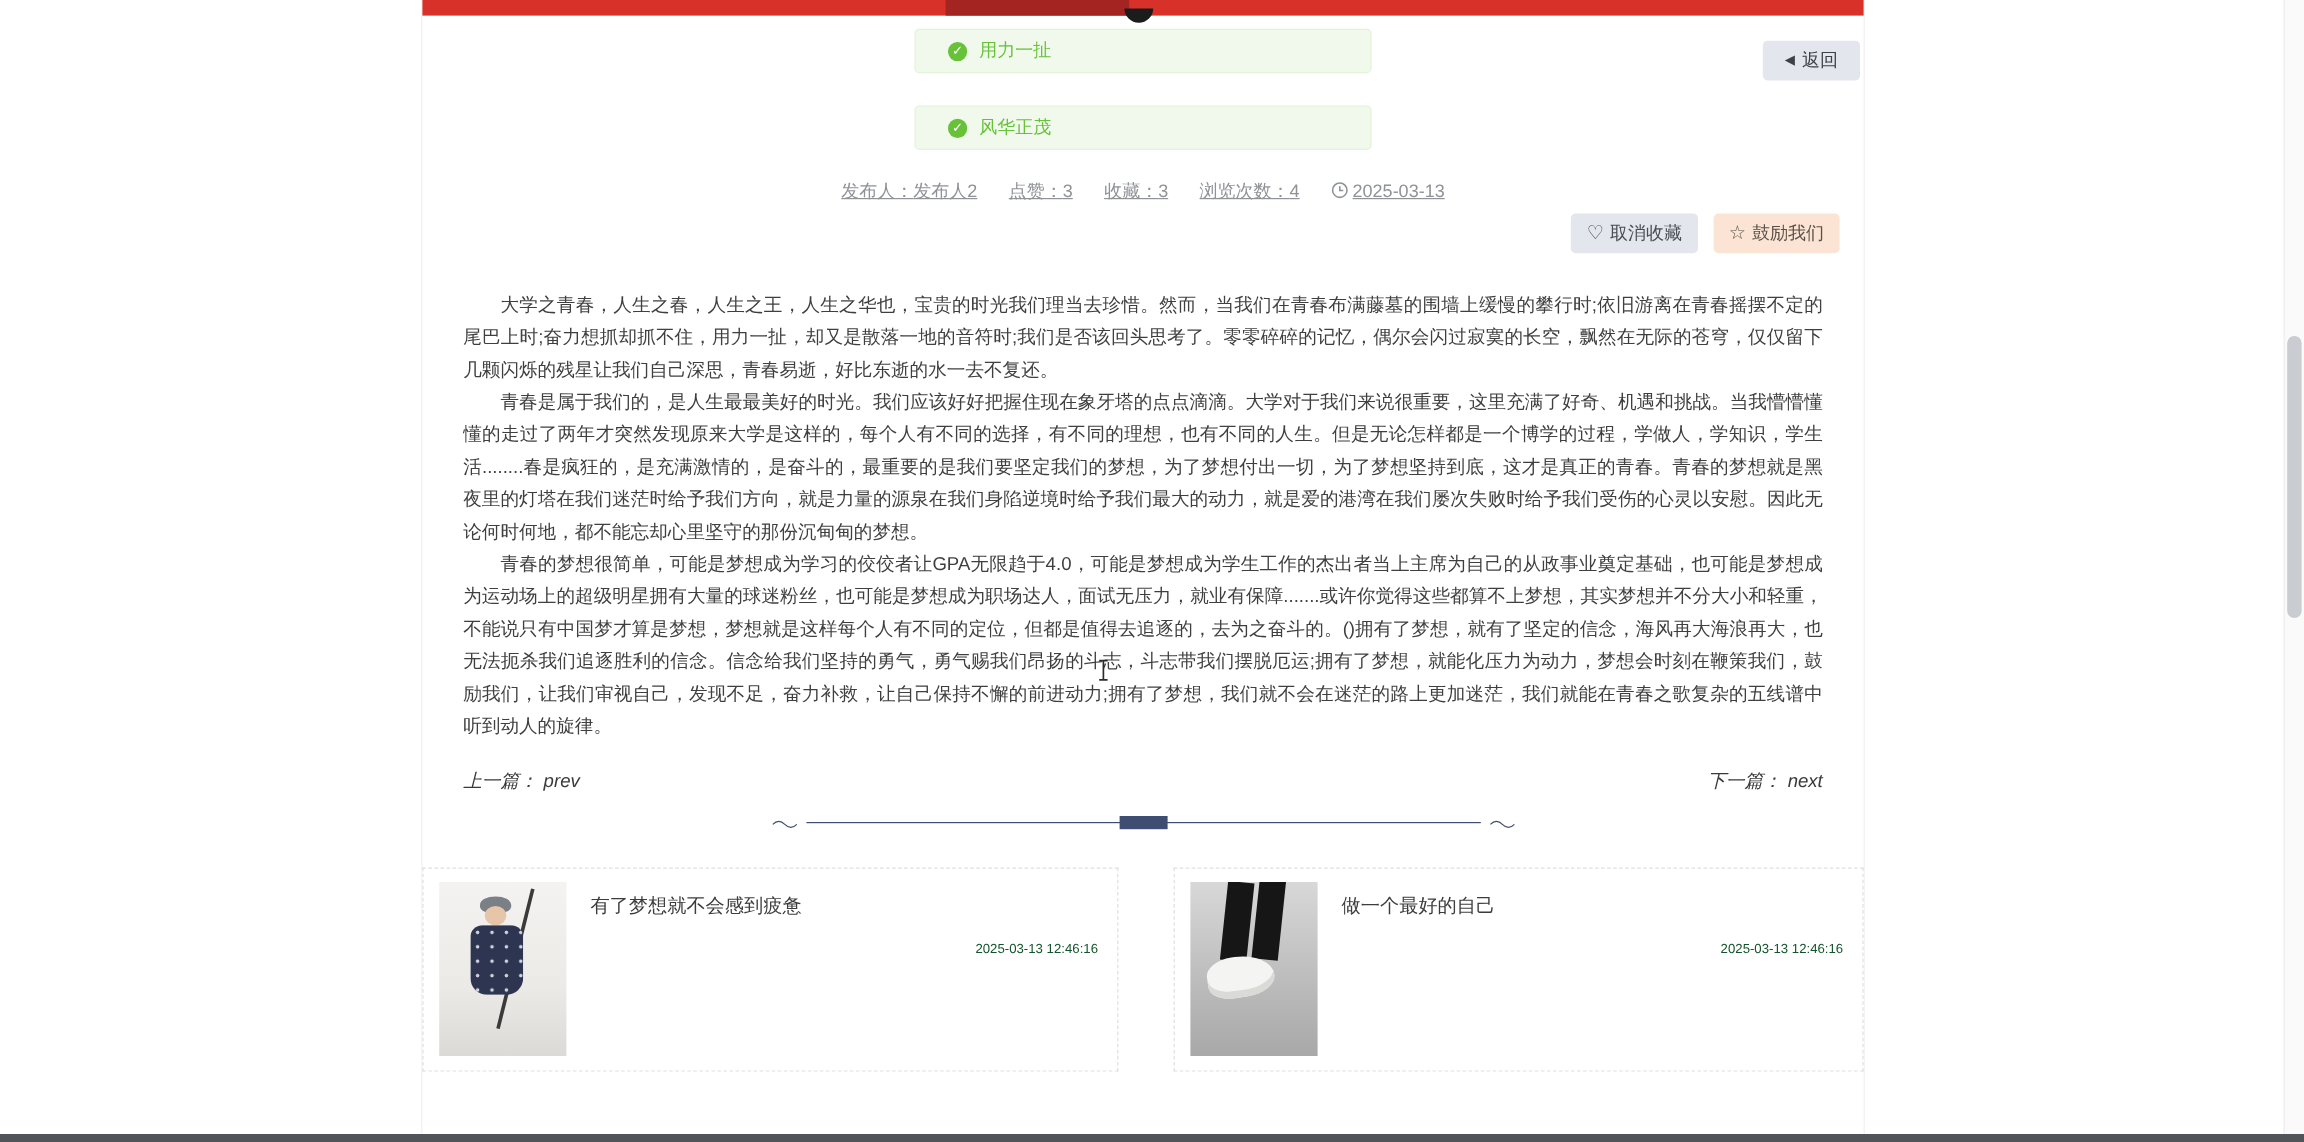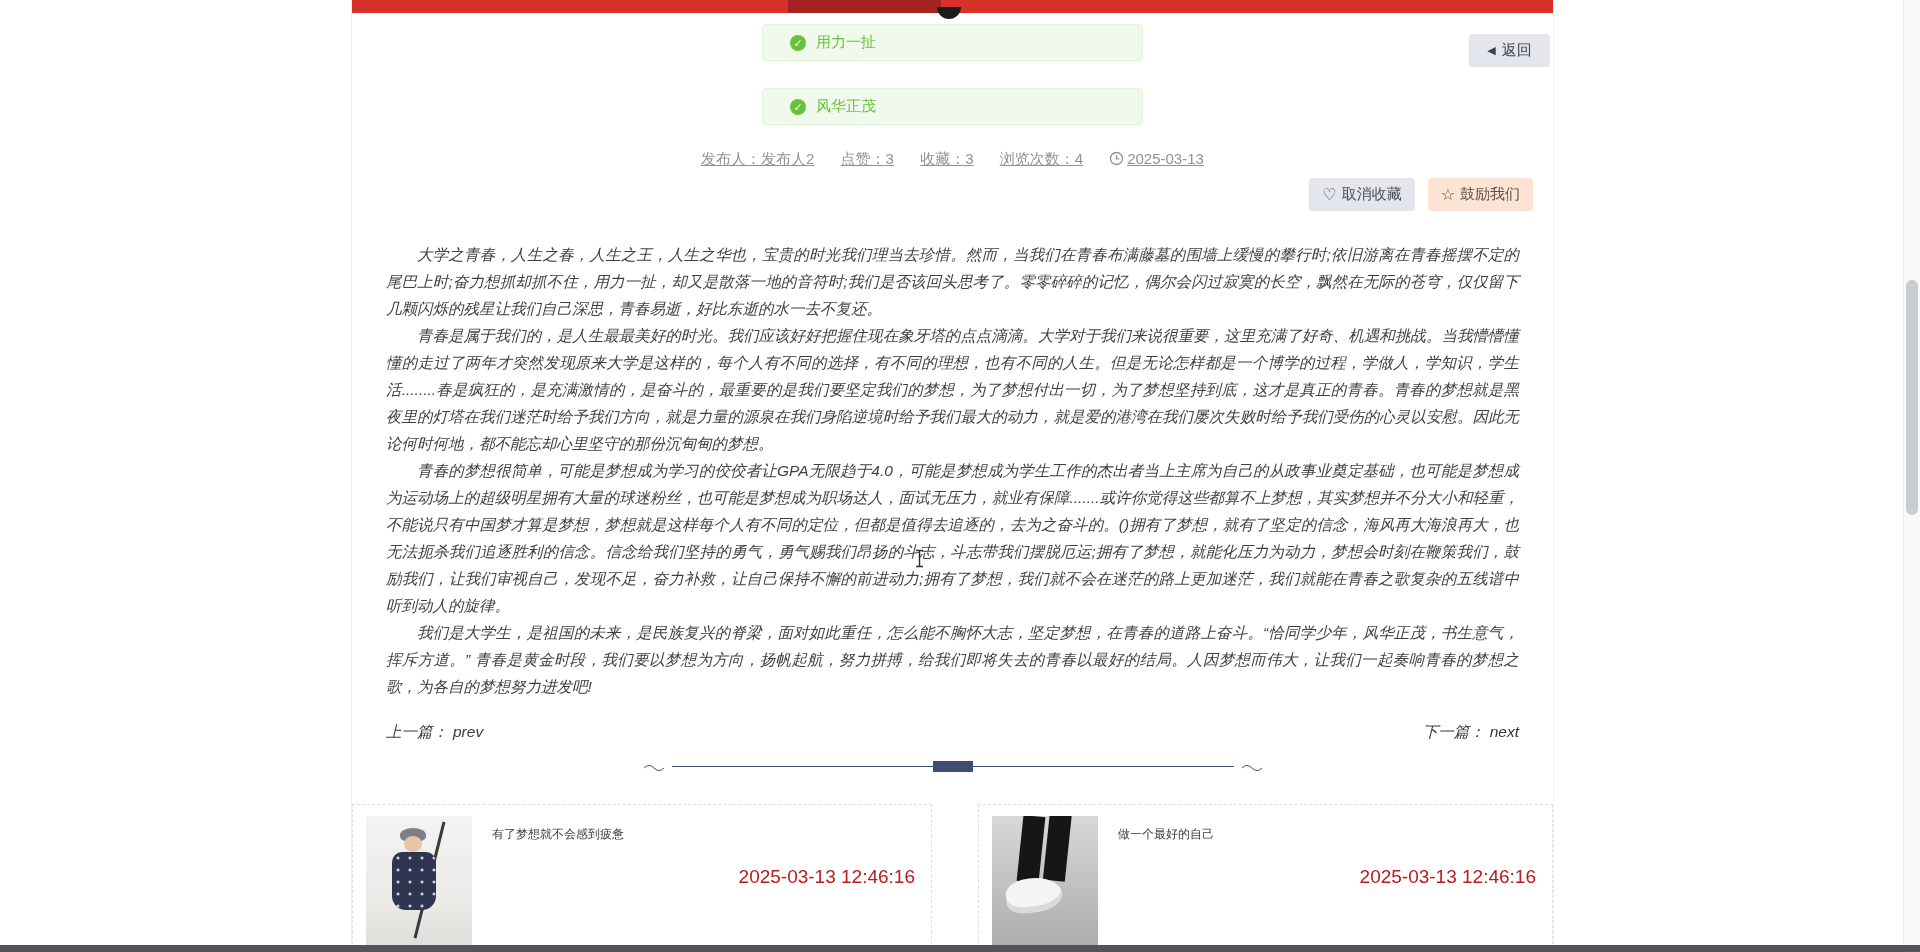--- a/index.html
+++ b/index.html
@@ -43,43 +43,43 @@
   .action-row{margin-top:9px;display:flex;justify-content:flex-end;gap:13px;padding-right:20px;}
   .act-btn{
     height:33px;padding:0 13px;border:none;border-radius:4px;font-size:15px;
     display:flex;align-items:center;gap:5px;cursor:pointer;
   }
   .btn-unlike{background:#e3e6ec;color:#4a4e54;}
   .btn-unfav{background:#fbe4d4;color:#5a4f47;}
   .act-icon{font-size:16px;line-height:1;}
   
   .article{margin:30px 34px 0 34px;font-size:15.5px;line-height:27px;color:#3f3f3f;text-align:justify;}
-  .article p{margin:0;text-indent:2em;font-style:italic;}
+  .article p{margin:0;text-indent:2em;}
   
   .pagenav{display:flex;justify-content:space-between;margin:22px 34px 0 34px;font-size:15.5px;color:#3a3a3a;font-style:italic;}
   .pagenav a{color:#3a3a3a;text-decoration:none;}
   .pn-label{margin-right:5px;}
   
   .latest-title{margin-top:29px;text-align:center;font-size:26px;color:#3b3b3b;}
   .divider{position:relative;width:622px;margin:13px auto 0 auto;height:20px;}
   .divider-line{position:absolute;left:30px;right:30px;top:10px;border-top:1px solid #3f4e6e;}
   .divider-rect{position:absolute;left:50%;transform:translateX(-50%);top:5px;width:40px;height:11px;background:#3e4e73;}
   .squig{position:absolute;top:4px;}
   .squig-l{left:0;}
   .squig-r{right:0;}
   
   .cards{display:flex;justify-content:space-between;margin-top:28px;}
   .card{
     box-sizing:border-box;border:1px dashed #dfdfdf;background:#fff;position:relative;height:170px;
   }
   .card-a{width:580px;}
   .card-b{width:575px;}
   .card-img{position:absolute;left:13px;top:11px;width:106px;height:145px;overflow:hidden;}
-  .card-title{position:absolute;left:139px;top:21px;font-size:12px;color:#3c3c3c;}
-  .card-date{position:absolute;right:16px;top:61px;font-size:19px;color:#b91c1c;}
+  .card-title{position:absolute;left:139px;top:21px;font-size:16px;color:#3c3c3c;}
+  .card-date{position:absolute;right:16px;top:61px;font-size:11px;color:#14532d;}
   
   .thumb-girl{background:linear-gradient(180deg,#f4f3f1 0%,#eceae7 60%,#dcdad6 100%);position:relative;}
   .tg-cap{position:absolute;left:34px;top:12px;width:26px;height:14px;background:#7b7f86;border-radius:50% 50% 40% 40%;}
   .tg-head{position:absolute;left:38px;top:20px;width:18px;height:16px;background:#e7c5a8;border-radius:50%;}
   .tg-dress{
     position:absolute;left:26px;top:36px;width:44px;height:58px;background:#2e3550;
     border-radius:10px 10px 14px 14px;
     background-image:radial-gradient(circle at 6px 6px,#cfd3df 1.2px,transparent 1.8px);
     background-size:12px 12px;
   }
@@ -139,21 +139,20 @@
     <button class="act-btn btn-unfav">
       <span class="act-icon">☆</span>
       <span>鼓励我们</span>
     </button>
   </div>
 
   <div class="article">
     <p>大学之青春，人生之春，人生之王，人生之华也，宝贵的时光我们理当去珍惜。然而，当我们在青春布满藤墓的围墙上缓慢的攀行时;依旧游离在青春摇摆不定的尾巴上时;奋力想抓却抓不住，用力一扯，却又是散落一地的音符时;我们是否该回头思考了。零零碎碎的记忆，偶尔会闪过寂寞的长空，飘然在无际的苍穹，仅仅留下几颗闪烁的残星让我们自己深思，青春易逝，好比东逝的水一去不复还。</p>
     <p>青春是属于我们的，是人生最最美好的时光。我们应该好好把握住现在象牙塔的点点滴滴。大学对于我们来说很重要，这里充满了好奇、机遇和挑战。当我懵懵懂懂的走过了两年才突然发现原来大学是这样的，每个人有不同的选择，有不同的理想，也有不同的人生。但是无论怎样都是一个博学的过程，学做人，学知识，学生活........春是疯狂的，是充满激情的，是奋斗的，最重要的是我们要坚定我们的梦想，为了梦想付出一切，为了梦想坚持到底，这才是真正的青春。青春的梦想就是黑夜里的灯塔在我们迷茫时给予我们方向，就是力量的源泉在我们身陷逆境时给予我们最大的动力，就是爱的港湾在我们屡次失败时给予我们受伤的心灵以安慰。因此无论何时何地，都不能忘却心里坚守的那份沉甸甸的梦想。</p>
     <p>青春的梦想很简单，可能是梦想成为学习的佼佼者让GPA无限趋于4.0，可能是梦想成为学生工作的杰出者当上主席为自己的从政事业奠定基础，也可能是梦想成为运动场上的超级明星拥有大量的球迷粉丝，也可能是梦想成为职场达人，面试无压力，就业有保障.......或许你觉得这些都算不上梦想，其实梦想并不分大小和轻重，不能说只有中国梦才算是梦想，梦想就是这样每个人有不同的定位，但都是值得去追逐的，去为之奋斗的。()拥有了梦想，就有了坚定的信念，海风再大海浪再大，也无法扼杀我们追逐胜利的信念。信念给我们坚持的勇气，勇气赐我们昂扬的斗志，斗志带我们摆脱厄运;拥有了梦想，就能化压力为动力，梦想会时刻在鞭策我们，鼓励我们，让我们审视自己，发现不足，奋力补救，让自己保持不懈的前进动力;拥有了梦想，我们就不会在迷茫的路上更加迷茫，我们就能在青春之歌复杂的五线谱中听到动人的旋律。</p>
-    <p>我们是大学生，是祖国的未来，是民族复兴的脊梁，面对如此重任，怎么能不胸怀大志，坚定梦想，在青春的道路上奋斗。“恰同学少年，风华正茂，书生意气，挥斥方道。” 青春是黄金时段，我们要以梦想为方向，扬帆起航，努力拼搏，给我们即将失去的青春以最好的结局。人因梦想而伟大，让我们一起奏响青春的梦想之歌，为各自的梦想努力进发吧!</p>
   </div>
 
   <div class="pagenav">
     <a href="#">
       <span class="pn-label">上一篇：</span><span>prev</span>
     </a>
     <a href="#">
       <span class="pn-label">下一篇：</span><span>next</span>
     </a>
   </div>

